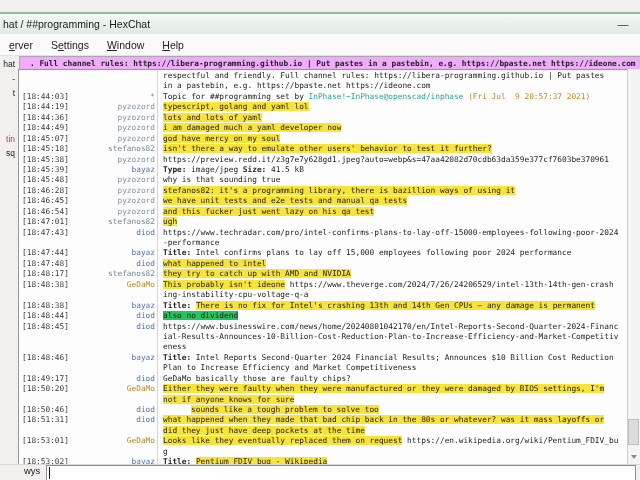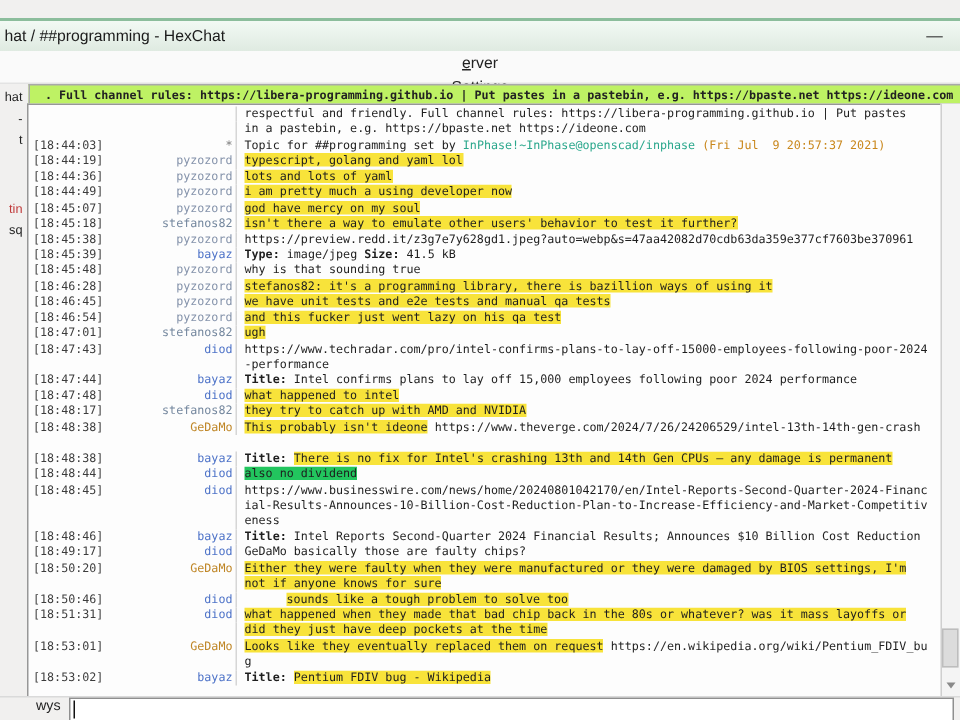--- a/index.html
+++ b/index.html
@@ -9,26 +9,26 @@
   
   .titlebar{position:absolute;left:0;top:0;right:0;height:20px;
     background:linear-gradient(#f2f9f4,#dfeae1);border-top:2px solid #8cbd9c;
     display:flex;align-items:center;}
   .title{font-size:10.5px;color:#1b1b1b;padding-left:3px;white-space:nowrap;}
   .minbtn{position:absolute;right:4px;top:1px;width:26px;height:17px;display:flex;
     align-items:center;justify-content:center;font-size:11px;color:#333;}
 
   
   .menubar{position:absolute;top:22px;left:0;right:0;height:21px;background:#fafafa;
-    border-bottom:1px solid #e3e3e3;display:flex;align-items:center;font-size:10.5px;color:#222;flex-direction:column;}
+    border-bottom:1px solid #e3e3e3;display:flex;align-items:center;font-size:10.5px;color:#222;}
   .menu-item{padding:2px 9px;white-space:nowrap;}
   .menu-item .u{text-decoration:underline;}
 
   
-  .topicbar{position:absolute;top:44px;left:19px;right:0;height:13px;background:#bef264;
+  .topicbar{position:absolute;top:44px;left:19px;right:0;height:13px;background:#f0abfc;
     border:1px solid #a9a9a9;border-right:none;
     font:bold 7.8px "DejaVu Sans Mono",monospace;color:#222;
     display:flex;align-items:center;padding-left:10px;white-space:pre;overflow:hidden;}
 
   
   .tree{position:absolute;top:43px;left:0;width:17px;bottom:27px;overflow:hidden;}
   .tree-item{position:absolute;right:2px;font-size:8.5px;color:#222;white-space:nowrap;margin-left:22px;}
   .tree-item.selected{left:0;right:0;background:#4d7c0f;color:#ececec;text-align:right;
     padding-right:2px;height:12px;line-height:12px;}
   .tree-item.alert{color:#c03a3a;}
@@ -91,43 +91,44 @@
       <div class="tree-item" style="top: 93px;">sq</div>
     </div>
 
   <div class="chat">
     <div class="rows">
         <div class="row"><span class="time"></span><span class="nick"></span><span class="msg"><span class="seg">respectful and friendly. Full channel rules: https://libera-programming.github.io | Put pastes</span></span></div>
         <div class="row"><span class="time"></span><span class="nick"></span><span class="msg"><span class="seg">in a pastebin, e.g. https://bpaste.net https://ideone.com</span></span></div>
         <div class="row"><span class="time">[18:44:03]</span><span class="nick" style="color: rgb(122, 122, 122);">*</span><span class="msg"><span class="seg">Topic for ##programming set by </span><span class="seg" style="color: rgb(42, 167, 140);">InPhase!~InPhase@openscad/inphase</span><span class="seg"> </span><span class="seg" style="color: rgb(201, 135, 28);">(Fri Jul  9 20:57:37 2021)</span></span></div>
         <div class="row"><span class="time">[18:44:19]</span><span class="nick" style="color: rgb(133, 147, 171);">pyzozord</span><span class="msg"><span class="seg" style="background: rgb(248, 227, 58);">typescript, golang and yaml lol</span></span></div>
         <div class="row"><span class="time">[18:44:36]</span><span class="nick" style="color: rgb(133, 147, 171);">pyzozord</span><span class="msg"><span class="seg" style="background: rgb(248, 227, 58);">lots and lots of yaml</span></span></div>
-        <div class="row"><span class="time">[18:44:49]</span><span class="nick" style="color: rgb(133, 147, 171);">pyzozord</span><span class="msg"><span class="seg" style="background: rgb(248, 227, 58);">i am pretty much a using developer now</span></span></div>
+        <div class="row"><span class="time">[18:44:49]</span><span class="nick" style="color: rgb(133, 147, 171);">pyzozord</span><span class="msg"><span class="seg" style="background: rgb(248, 227, 58);">i am damaged much a yaml developer now</span></span></div>
         <div class="row"><span class="time">[18:45:07]</span><span class="nick" style="color: rgb(133, 147, 171);">pyzozord</span><span class="msg"><span class="seg" style="background: rgb(248, 227, 58);">god have mercy on my soul</span></span></div>
         <div class="row"><span class="time">[18:45:18]</span><span class="nick" style="color: rgb(116, 135, 158);">stefanos82</span><span class="msg"><span class="seg" style="background: rgb(248, 227, 58);">isn't there a way to emulate other users' behavior to test it further?</span></span></div>
         <div class="row"><span class="time">[18:45:38]</span><span class="nick" style="color: rgb(133, 147, 171);">pyzozord</span><span class="msg"><span class="seg">https://preview.redd.it/z3g7e7y628gd1.jpeg?auto=webp&amp;s=47aa42082d70cdb63da359e377cf7603be370961</span></span></div>
         <div class="row"><span class="time">[18:45:39]</span><span class="nick" style="color: rgb(78, 115, 200);">bayaz</span><span class="msg"><span class="seg b">Type:</span><span class="seg"> image/jpeg </span><span class="seg b">Size:</span><span class="seg"> 41.5 kB</span></span></div>
         <div class="row"><span class="time">[18:45:48]</span><span class="nick" style="color: rgb(133, 147, 171);">pyzozord</span><span class="msg"><span class="seg">why is that sounding true</span></span></div>
         <div class="row"><span class="time">[18:46:28]</span><span class="nick" style="color: rgb(133, 147, 171);">pyzozord</span><span class="msg"><span class="seg" style="background: rgb(248, 227, 58);">stefanos82: it's a programming library, there is bazillion ways of using it</span></span></div>
         <div class="row"><span class="time">[18:46:45]</span><span class="nick" style="color: rgb(133, 147, 171);">pyzozord</span><span class="msg"><span class="seg" style="background: rgb(248, 227, 58);">we have unit tests and e2e tests and manual qa tests</span></span></div>
         <div class="row"><span class="time">[18:46:54]</span><span class="nick" style="color: rgb(133, 147, 171);">pyzozord</span><span class="msg"><span class="seg" style="background: rgb(248, 227, 58);">and this fucker just went lazy on his qa test</span></span></div>
         <div class="row"><span class="time">[18:47:01]</span><span class="nick" style="color: rgb(116, 135, 158);">stefanos82</span><span class="msg"><span class="seg" style="background: rgb(248, 227, 58);">ugh</span></span></div>
         <div class="row"><span class="time">[18:47:43]</span><span class="nick" style="color: rgb(78, 115, 200);">diod</span><span class="msg"><span class="seg">https://www.techradar.com/pro/intel-confirms-plans-to-lay-off-15000-employees-following-poor-2024</span></span></div>
         <div class="row"><span class="time"></span><span class="nick"></span><span class="msg"><span class="seg">-performance</span></span></div>
         <div class="row"><span class="time">[18:47:44]</span><span class="nick" style="color: rgb(78, 115, 200);">bayaz</span><span class="msg"><span class="seg b">Title:</span><span class="seg"> Intel confirms plans to lay off 15,000 employees following poor 2024 performance</span></span></div>
         <div class="row"><span class="time">[18:47:48]</span><span class="nick" style="color: rgb(78, 115, 200);">diod</span><span class="msg"><span class="seg" style="background: rgb(248, 227, 58);">what happened to intel</span></span></div>
         <div class="row"><span class="time">[18:48:17]</span><span class="nick" style="color: rgb(116, 135, 158);">stefanos82</span><span class="msg"><span class="seg" style="background: rgb(248, 227, 58);">they try to catch up with AMD and NVIDIA</span></span></div>
         <div class="row"><span class="time">[18:48:38]</span><span class="nick" style="color: rgb(191, 134, 38);">GeDaMo</span><span class="msg"><span class="seg" style="background: rgb(248, 227, 58);">This probably isn't ideone</span><span class="seg"> https://www.theverge.com/2024/7/26/24206529/intel-13th-14th-gen-crash</span></span></div>
-        <div class="row"><span class="time"></span><span class="nick"></span></div>
+        <div class="row"><span class="time"></span><span class="nick"></span><span class="msg"><span class="seg">ing-instability-cpu-voltage-q-a</span></span></div>
         <div class="row"><span class="time">[18:48:38]</span><span class="nick" style="color: rgb(78, 115, 200);">bayaz</span><span class="msg"><span class="seg b">Title:</span><span class="seg"> </span><span class="seg" style="background: rgb(248, 227, 58);">There is no fix for Intel's crashing 13th and 14th Gen CPUs — any damage is permanent</span></span></div>
         <div class="row"><span class="time">[18:48:44]</span><span class="nick" style="color: rgb(78, 115, 200);">diod</span><span class="msg"><span class="seg" style="background: #22c55e;">also no dividend</span></span></div>
         <div class="row"><span class="time">[18:48:45]</span><span class="nick" style="color: rgb(78, 115, 200);">diod</span><span class="msg"><span class="seg">https://www.businesswire.com/news/home/20240801042170/en/Intel-Reports-Second-Quarter-2024-Financ</span></span></div>
         <div class="row"><span class="time"></span><span class="nick"></span><span class="msg"><span class="seg">ial-Results-Announces-10-Billion-Cost-Reduction-Plan-to-Increase-Efficiency-and-Market-Competitiv</span></span></div>
         <div class="row"><span class="time"></span><span class="nick"></span><span class="msg"><span class="seg">eness</span></span></div>
         <div class="row"><span class="time">[18:48:46]</span><span class="nick" style="color: rgb(78, 115, 200);">bayaz</span><span class="msg"><span class="seg b">Title:</span><span class="seg"> Intel Reports Second-Quarter 2024 Financial Results; Announces $10 Billion Cost Reduction</span></span></div>
+        <div class="row"><span class="time"></span><span class="nick"></span><span class="msg"><span class="seg">Plan to Increase Efficiency and Market Competitiveness</span></span></div>
         <div class="row"><span class="time">[18:49:17]</span><span class="nick" style="color: rgb(78, 115, 200);">diod</span><span class="msg"><span class="seg">GeDaMo basically those are faulty chips?</span></span></div>
         <div class="row"><span class="time">[18:50:20]</span><span class="nick" style="color: rgb(191, 134, 38);">GeDaMo</span><span class="msg"><span class="seg" style="background: rgb(248, 227, 58);">Either they were faulty when they were manufactured or they were damaged by BIOS settings, I'm</span></span></div>
         <div class="row"><span class="time"></span><span class="nick"></span><span class="msg"><span class="seg" style="background: rgb(248, 227, 58);">not if anyone knows for sure</span></span></div>
         <div class="row"><span class="time">[18:50:46]</span><span class="nick" style="color: rgb(78, 115, 200);">diod</span><span class="msg"><span class="seg" style="background: rgb(248, 227, 58); margin-left: 28px;">sounds like a tough problem to solve too</span></span></div>
         <div class="row"><span class="time">[18:51:31]</span><span class="nick" style="color: rgb(78, 115, 200);">diod</span><span class="msg"><span class="seg" style="background: rgb(248, 227, 58);">what happened when they made that bad chip back in the 80s or whatever? was it mass layoffs or</span></span></div>
         <div class="row"><span class="time"></span><span class="nick"></span><span class="msg"><span class="seg" style="background: rgb(248, 227, 58);">did they just have deep pockets at the time</span></span></div>
         <div class="row"><span class="time">[18:53:01]</span><span class="nick" style="color: rgb(191, 134, 38);">GeDaMo</span><span class="msg"><span class="seg" style="background: rgb(248, 227, 58);">Looks like they eventually replaced them on request</span><span class="seg"> https://en.wikipedia.org/wiki/Pentium_FDIV_bu</span></span></div>
         <div class="row"><span class="time"></span><span class="nick"></span><span class="msg"><span class="seg">g</span></span></div>
         <div class="row"><span class="time">[18:53:02]</span><span class="nick" style="color: rgb(78, 115, 200);">bayaz</span><span class="msg"><span class="seg b">Title:</span><span class="seg"> </span><span class="seg" style="background: rgb(248, 227, 58);">Pentium FDIV bug - Wikipedia</span></span></div>
       </div>

